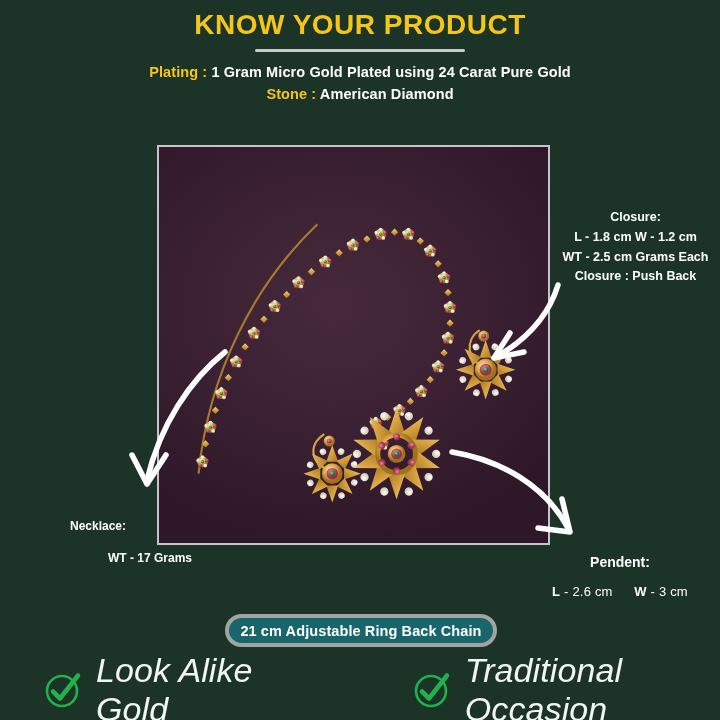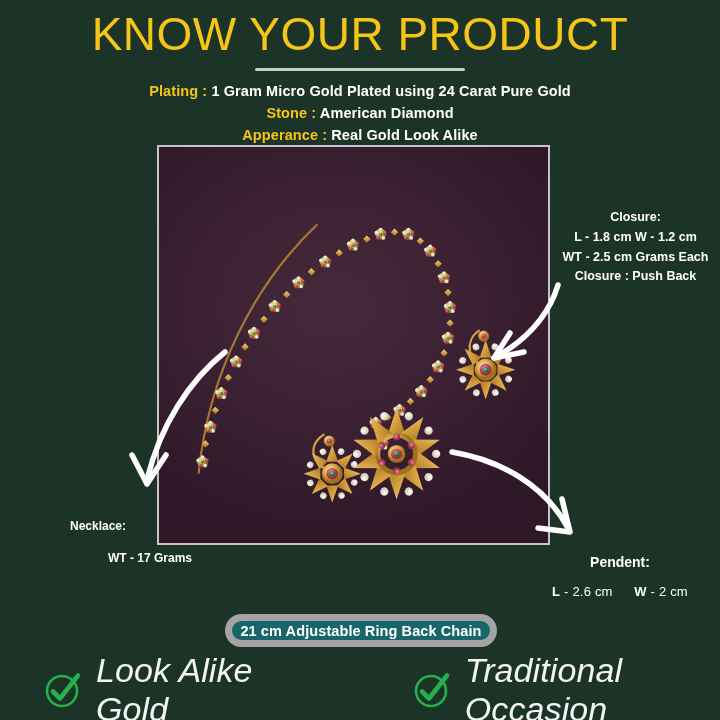--- a/index.html
+++ b/index.html
@@ -10,21 +10,21 @@
     font-family:"Liberation Sans", sans-serif;
     background:#1c3327;
     position:relative;
     overflow:hidden;
     -webkit-font-smoothing:antialiased;
   }
 
   
   #header { width:100%; text-align:center; padding-top:10px; }
   #title {
-    font-size:46px; font-weight:normal; color:#f5c518;
+    font-size:28px; font-weight:bold; color:#f5c518;
     letter-spacing:0.5px; line-height:1.05;
   }
   #divider {
     width:210px; height:3px; background:#c8ccc9;
     margin:10px auto 9px auto; border-radius:2px;
   }
   .spec-line {
     font-size:14.5px; font-weight:bold; color:#ffffff;
     line-height:1.52; letter-spacing:0.1px;
   }
@@ -63,21 +63,21 @@
   #pendent-dims b { font-weight:bold; }
   .dim-gap { display:inline-block; width:14px; }
 
   
   #arrows { position:absolute; left:0; top:0; width:720px; height:720px; pointer-events:none; }
 
   
   #badge {
     position:absolute; left:225px; top:614px;
     width:272px; height:33px;
-    background:#18666b; border:7px solid #a3a3a3;
+    background:#18666b; border:4px solid #a3a3a3;
     border-radius:17px;
     display:flex; align-items:center; justify-content:center;
     color:#ffffff; font-size:14.5px; font-weight:bold; letter-spacing:0.1px;
   }
 
   
   #features {
     position:absolute; left:0; top:660px; width:720px; height:60px;
     display:flex; align-items:center;
   }
@@ -95,23 +95,20 @@
 
 <div id="header">
   <div id="title">KNOW YOUR PRODUCT</div>
   <div id="divider"></div>
 
   <div class="spec-line">
     <span class="spec-key">Plating :</span><span> 1 Gram Micro Gold Plated using 24 Carat Pure Gold</span>
   </div>
   <div class="spec-line">
     <span class="spec-key">Stone :</span><span> American Diamond</span>
-  </div>
-  <div class="spec-line">
-    <span class="spec-key">Apperance : </span><span> Real Gold Look Alike</span>
   </div>
 </div>
 
 <div id="photo">
   <div id="photo-bg"></div>
   <svg id="jewel-svg" viewBox="0 0 393 400">
     <defs>
       <linearGradient id="goldg" x1="0" y1="0" x2="1" y2="1">
         <stop offset="0%" stop-color="#f3d98a"></stop>
         <stop offset="45%" stop-color="#d9a441"></stop>
@@ -447,21 +444,21 @@
   <div id="necklace-wt">WT - 17 Grams</div>
 </div>
 
 <div class="callout" id="pendent-block">
   <div id="pendent-title">Pendent:</div>
   <div id="pendent-dims">
     <b>L</b>
     <span>- 2.6 cm</span>
     <span class="dim-gap"></span>
     <b>W</b>
-    <span>- 2 cm</span>
+    <span>- 3 cm</span>
   </div>
 </div>
 
 <div id="badge">
   <span>21 cm Adjustable Ring Back Chain</span>
 </div>
 
 <div id="features">
   <div class="feature" id="feat-0">
     <svg class="check-icon" viewBox="0 0 40 40">

